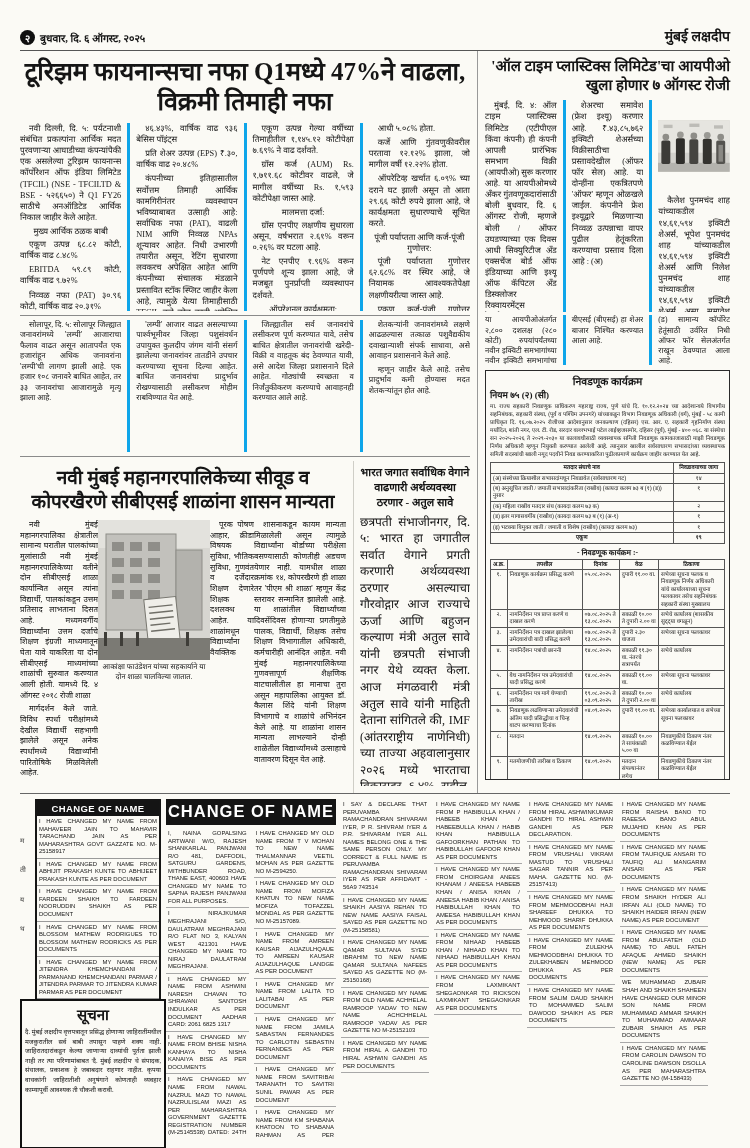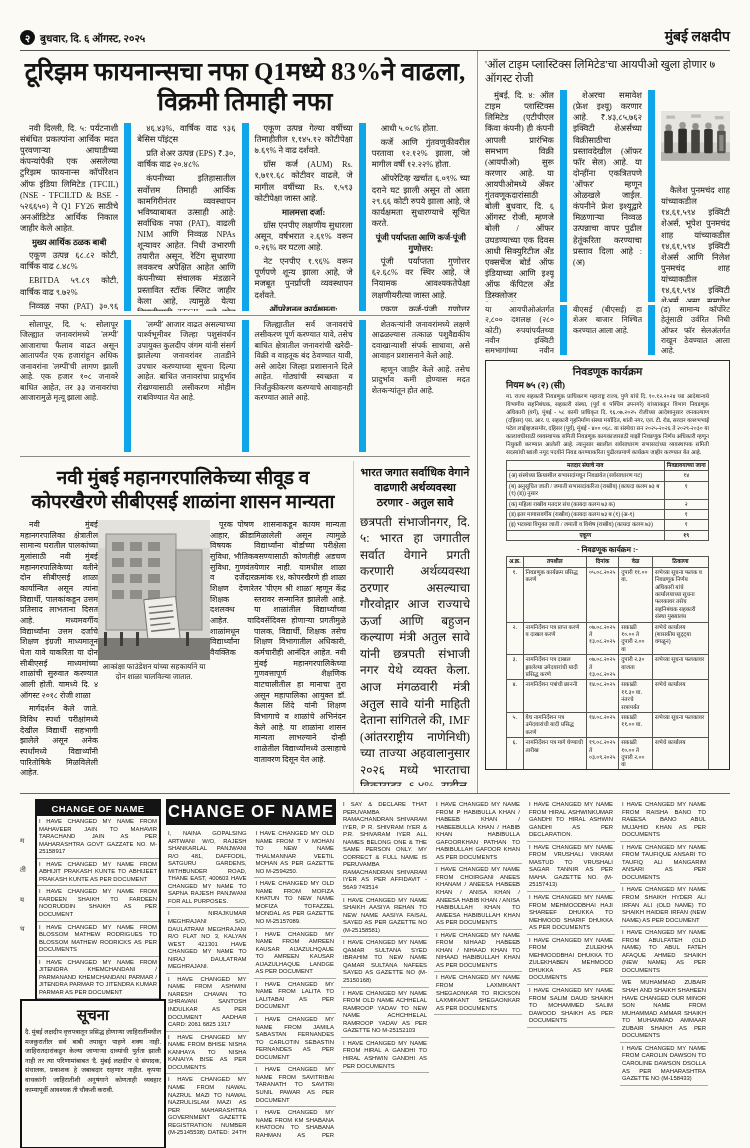--- a/index.html
+++ b/index.html
@@ -18,30 +18,30 @@
 
   
   .main{display:flex;align-items:stretch}
   .left-macro{width:450px;padding-right:7px;border-right:1px solid #999}
   .right-macro{flex:1;padding-left:7px}
   .rule{border-top:1px solid #8a8a8a;margin:4px 0}
 
   
   .cols{display:flex;gap:6px}
   .cols>.col{flex:1;overflow:hidden;font-size:8.3px;line-height:1.34;text-align:justify}
-  .cols>.col+.col{border-left:7px solid #0ea5e9;padding-left:6px}
+  .cols>.col+.col{border-left:3px solid #0ea5e9;padding-left:6px}
   .blk{margin-bottom:3px;text-indent:9px}
-  .b-h{font-weight:bold;text-align:center;text-indent:0;margin:2px 0}
+  .b-h{font-weight:normal;text-align:center;text-indent:0;margin:2px 0}
 
   
   .t-head{font-size:25px;font-weight:bold;text-align:center;line-height:1.2;margin:6px 0 6px}
   .t-cols{height:188px}
 
   
-  .ipo-head{font-size:11px;font-weight:normal;text-align:left;line-height:1.28;margin:6px 0 5px}
+  .ipo-head{font-size:15px;font-weight:bold;text-align:right;line-height:1.28;margin:6px 0 5px}
   .ipo-cols{height:212px}
   .photo-ipo{width:100%;height:92px;display:block;margin-bottom:3px}
   .ipo-end{height:50px;margin-top:3px}
   .ipo-end>.col{font-size:7.6px}
 
   
   .sol-wrap{display:flex;gap:8px;height:132px;overflow:hidden}
   .sol-head{width:168px;font-size:21px;font-weight:bold;line-height:1.32;padding-top:4px}
   .sol-cols{flex:1}
   .sol-cols .col{font-size:7.8px}
@@ -56,21 +56,21 @@
   .nm-c2{width:44px}
   .nm-c3{flex:1}
   .nm-cols .colx{font-size:7.9px;line-height:1.35;text-align:justify;overflow:hidden}
   .photo-bldg{width:112px;height:140px;display:block}
   .nm-caption{font-size:7.4px;line-height:1.3;margin-top:2px;text-align:center}
   .as-col{flex:1;border-left:1px solid #cfcec7;padding-left:6px}
   .as-head{font-size:11px;font-weight:bold;text-align:center;line-height:1.35;margin:4px 0}
   .as-body{font-size:12px;line-height:1.38;text-align:justify;overflow:hidden;height:272px}
 
   
-  .notice{border:1px solid #2a2a2a;margin-top:5px;padding:3px 20px;height:402px;overflow:hidden}
+  .notice{border:1px solid #2a2a2a;margin-top:5px;padding:3px 4px;height:402px;overflow:hidden}
   .n-title{font-size:10.5px;font-weight:bold;text-align:center}
   .n-sub{font-size:9px;font-weight:bold;text-align:left;margin-bottom:2px}
   .n-intro{font-size:5.7px;line-height:1.4;text-align:justify;margin-bottom:3px}
   .notice table{width:100%;border-collapse:collapse;font-size:5.7px;line-height:1.3}
   .notice th,.notice td{border:1px solid #555;padding:1px 2px;vertical-align:top;text-align:left}
   .notice th{text-align:center;font-weight:bold}
   .tc{text-align:center !important}
   .n-prog-title{font-size:7.5px;font-weight:bold;text-align:center;margin:3px 0 2px}
 
   
@@ -108,21 +108,21 @@
       <span>बुधवार, दि. ६ ऑगस्ट, २०२५</span>
     </div>
     <div class="mh-right">मुंबई लक्षदीप</div>
   </div>
 
   <div class="main">
 
     <div class="left-macro">
 
       <div>
-        <div class="t-head">टूरिझम फायनान्सचा नफा Q1मध्ये 83%ने वाढला, विक्रमी तिमाही नफा</div>
+        <div class="t-head">टूरिझम फायनान्सचा नफा Q1मध्ये 47%ने वाढला, विक्रमी तिमाही नफा</div>
         <div class="cols t-cols">
           <div class="col">
               <div class="blk b-p">नवी दिल्ली, दि. ५: पर्यटनाशी संबंधित प्रकल्पांना आर्थिक मदत पुरवणाऱ्या आघाडीच्या कंपन्यांपैकी एक असलेल्या टुरिझम फायनान्स कॉर्पोरेशन ऑफ इंडिया लिमिटेड (TFCIL) (NSE - TFCILTD &amp; BSE - ५२६६५०) ने Q1 FY26 साठीचे अनऑडिटेड आर्थिक निकाल जाहीर केले आहेत.</div>
               <div class="blk b-h">मुख्य आर्थिक ठळक बाबी</div>
               <div class="blk b-p">एकूण उत्पन्न ६८.८२ कोटी, वार्षिक वाढ ८.४८%</div>
               <div class="blk b-p">EBITDA ५९.८९ कोटी, वार्षिक वाढ ९.७२%</div>
               <div class="blk b-p">निव्वळ नफा (PAT) ३०.९६ कोटी, वार्षिक वाढ २०.३१%</div>
             </div>
           <div class="col">
               <div class="blk b-p">४६.४३%, वार्षिक वाढ ९३६ बेसिस पॉइंट्स</div>

